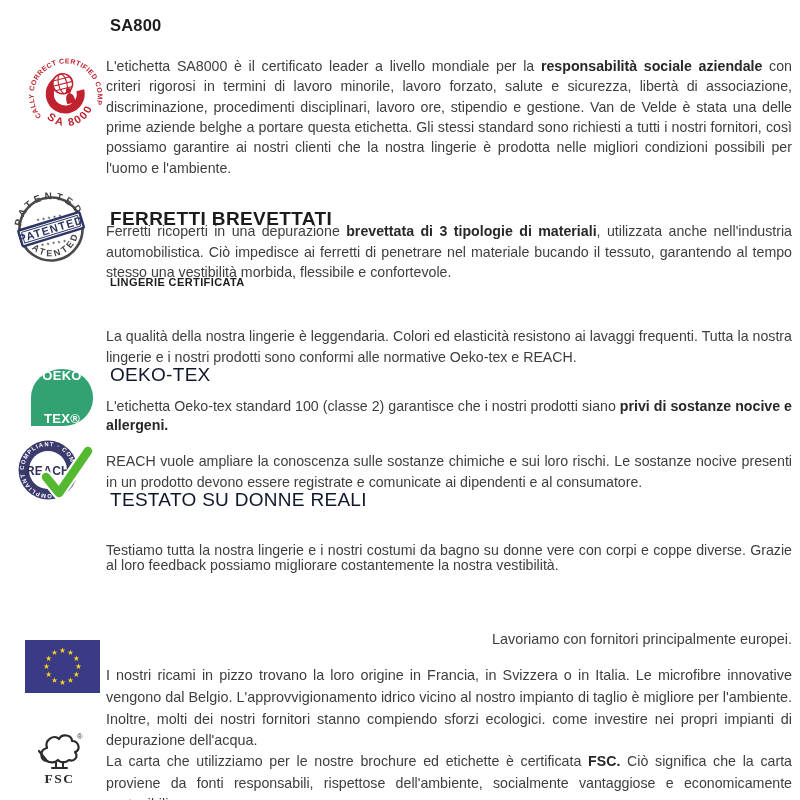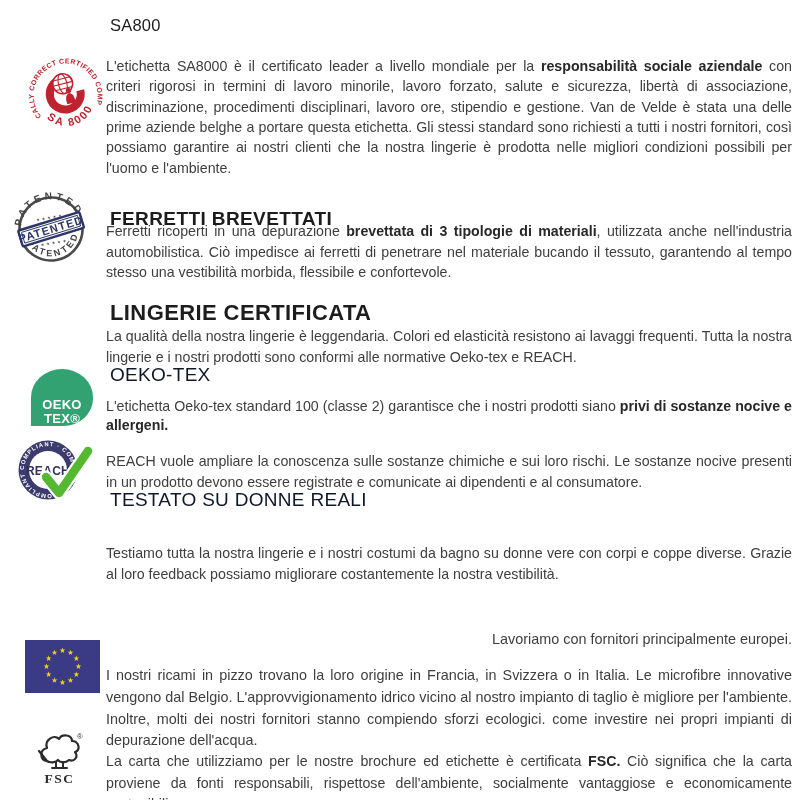--- a/index.html
+++ b/index.html
@@ -9,30 +9,30 @@
     font-family:"Liberation Sans", sans-serif;
     -webkit-font-smoothing:antialiased;
   }
   .para{
     position:absolute;left:106px;width:686px;
     font-size:14.2px;line-height:20.3px;color:#3e3e3e;
     text-align:justify;hyphens:none;
   }
   .para b{font-weight:700;color:#282828;}
   .h1{position:absolute;left:110px;color:#1c1c1c;font-weight:700;}
-  .h1.sa{top:16px;font-size:16.5px;font-weight:400;letter-spacing:.2px;}
+  .h1.sa{top:16px;font-size:16.5px;font-weight:700;letter-spacing:.2px;}
   .h1.ferretti{top:180px;font-size:19px;letter-spacing:.4px;margin-top:28px;}
-  .h1.lingerie{top:300px;font-size:22px;letter-spacing:.4px;}
+  .h1.lingerie{top:276px;font-size:11px;letter-spacing:.4px;}
   .sublabel{position:absolute;left:110px;font-size:19px;color:#0f172a;letter-spacing:.3px;}
   .icon-abs{position:absolute;}
   
   .oeko-leaf{
     position:absolute;left:31px;top:369px;width:62px;height:57px;
     background:#33a273;border-radius:50% 50% 48% 0;
-    display:flex;flex-direction:column;align-items:center;justify-content:flex-end;
+    display:flex;flex-direction:column;align-items:center;justify-content:space-between;
     color:#fff;font-weight:700;font-size:13px;line-height:14px;letter-spacing:.3px;
   }
 </style>
 </head>
 <body>
 
 <div class="h1 sa">SA800</div>
 
 <svg class="icon-abs" style="left:24px;top:52px" width="82" height="82" viewBox="0 0 82 82">
   <defs>
@@ -106,21 +106,21 @@
   </text>
   <circle cx="37" cy="34" r="19" fill="#ffffff"></circle>
   <text x="37" y="38.5" font-size="12" font-weight="800" letter-spacing="0.3" fill="#33325e" text-anchor="middle">REACH</text>
   <path d="M 35,41 L 48,57 L 77,15" fill="none" stroke="#ffffff" stroke-width="13" stroke-linecap="round" stroke-linejoin="round"></path>
   <path d="M 35,41 L 48,57 L 77,15" fill="none" stroke="#55b831" stroke-width="8.5" stroke-linecap="round" stroke-linejoin="round"></path>
 </svg>
 
 <p class="para" style="top:437px;line-height:21px">REACH vuole ampliare la conoscenza sulle sostanze chimiche e sui loro rischi. Le sostanze nocive presenti in un prodotto devono essere registrate e comunicate ai dipendenti e al consumatore.</p>
 
 <div class="sublabel" style="top:489px">TESTATO SU DONNE REALI</div>
-<p class="para" style="top:529px;line-height:21px">Testiamo tutta la nostra lingerie e i nostri costumi da bagno su donne vere con corpi e coppe diverse. Grazie al loro feedback possiamo migliorare costantemente la nostra vestibilità.</p>
+<p class="para" style="top:529px;line-height:15px">Testiamo tutta la nostra lingerie e i nostri costumi da bagno su donne vere con corpi e coppe diverse. Grazie al loro feedback possiamo migliorare costantemente la nostra vestibilità.</p>
 
 <svg class="icon-abs" style="left:25px;top:640px" width="75" height="53" viewBox="0 0 75 53">
   <defs>
     <path id="eustar" d="M0,-3 L0.71,-0.97 L2.85,-0.93 L1.14,0.37 L1.76,2.43 L0,1.2 L-1.76,2.43 L-1.14,0.37 L-2.85,-0.93 L-0.71,-0.97 Z" fill="#f2d21f"></path>
   </defs>
   <rect x="0" y="0" width="75" height="53" fill="#3a3a85"></rect>
   <use href="#eustar" transform="translate(37.5,10.5)"></use>
   <use href="#eustar" transform="translate(45.5,12.64)"></use>
   <use href="#eustar" transform="translate(51.36,18.5)"></use>
   <use href="#eustar" transform="translate(53.5,26.5)"></use>

